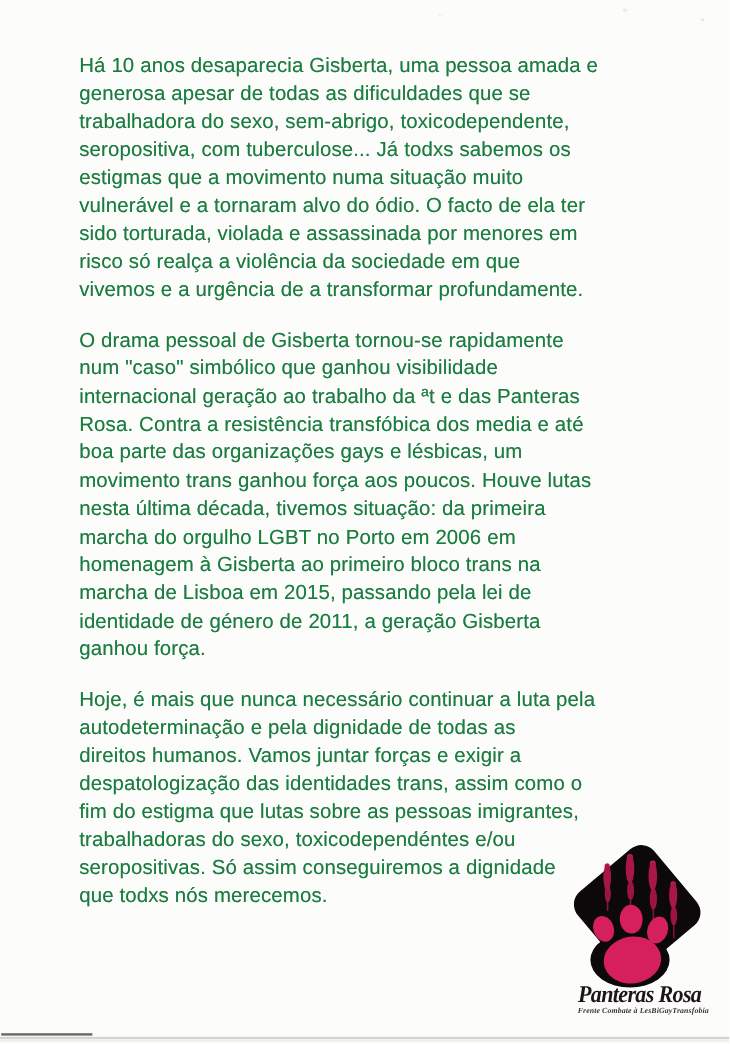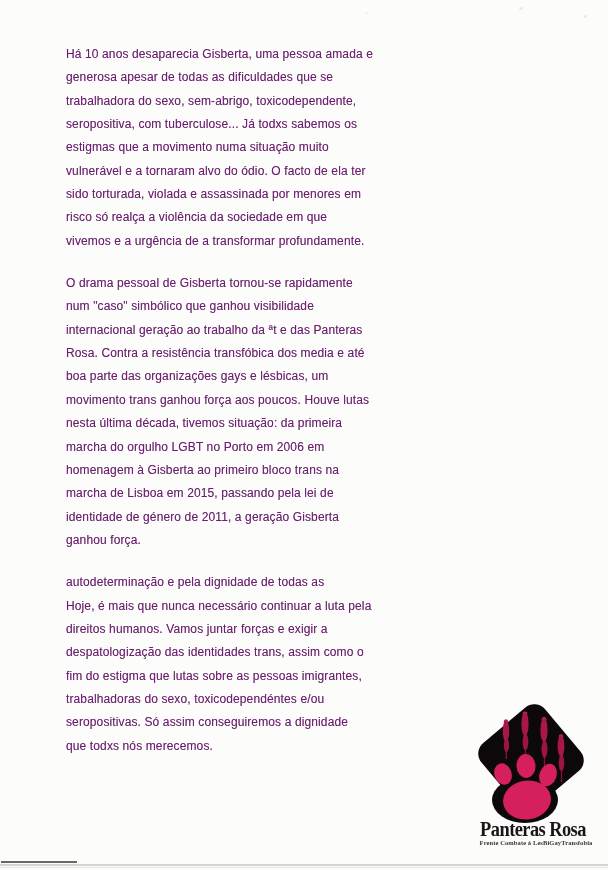--- a/index.html
+++ b/index.html
@@ -12,33 +12,34 @@
     font-family: "Liberation Sans", "DejaVu Sans", sans-serif;
   }
   .text-block {
     position: absolute;
     left: 66px;
     top: 43px;
     width: 470px;
   }
   .para { margin: 0 0 19px 0; padding: 0; }
   .line {
-    font-size: 12px;
+    font-size: 17px;
     line-height: 23.35px;
-    color: #701a75;
+    color: #15803d;
     letter-spacing: 0.12px;
     white-space: nowrap;
     text-shadow: 0 0 0.5px rgba(90,90,90,0.55);
   }
   .logo {
     position: absolute;
     left: 470px;
     top: 690px;
     width: 138px;
     height: 170px;
+    font-style: italic;
   }
   .logo svg { position: absolute; left: 0; top: 0; }
   .logo-title {
     position: absolute;
     left: 0;
     top: 128px;
     width: 126px;
     text-align: center;
     font-family: "Liberation Serif", "DejaVu Serif", serif;
     font-weight: bold;
@@ -108,22 +109,22 @@
       <div class="line">movimento trans ganhou força aos poucos. Houve lutas</div>
       <div class="line">nesta última década, tivemos situação: da primeira</div>
       <div class="line">marcha do orgulho LGBT no Porto em 2006 em</div>
       <div class="line">homenagem à Gisberta ao primeiro bloco trans na</div>
       <div class="line">marcha de Lisboa em 2015, passando pela lei de</div>
       <div class="line">identidade de género de 2011, a geração Gisberta</div>
       <div class="line">ganhou força.</div>
     </div>
 
     <div class="para">
+      <div class="line">Hoje, é mais que nunca necessário continuar a luta pela</div>
       <div class="line">autodeterminação e pela dignidade de todas as</div>
-      <div class="line">Hoje, é mais que nunca necessário continuar a luta pela</div>
       <div class="line">direitos humanos. Vamos juntar forças e exigir a</div>
       <div class="line">despatologização das identidades trans, assim como o</div>
       <div class="line">fim do estigma que lutas sobre as pessoas imigrantes,</div>
       <div class="line">trabalhadoras do sexo, toxicodependéntes e/ou</div>
       <div class="line">seropositivas. Só assim conseguiremos a dignidade</div>
       <div class="line">que todxs nós merecemos.</div>
     </div>
 
   </div>
 

